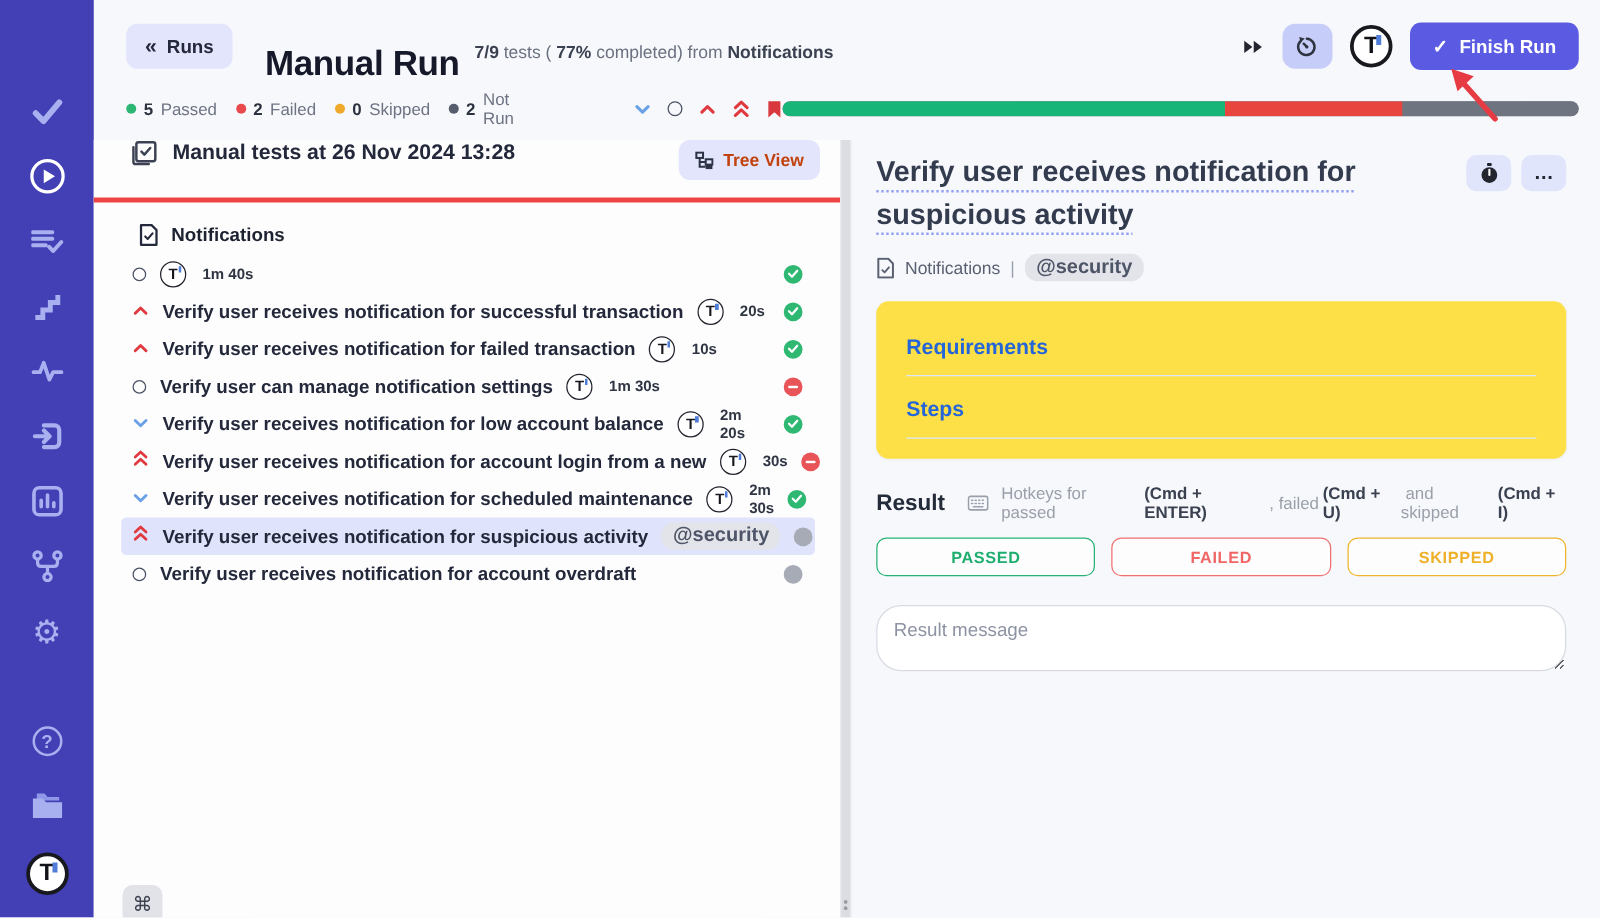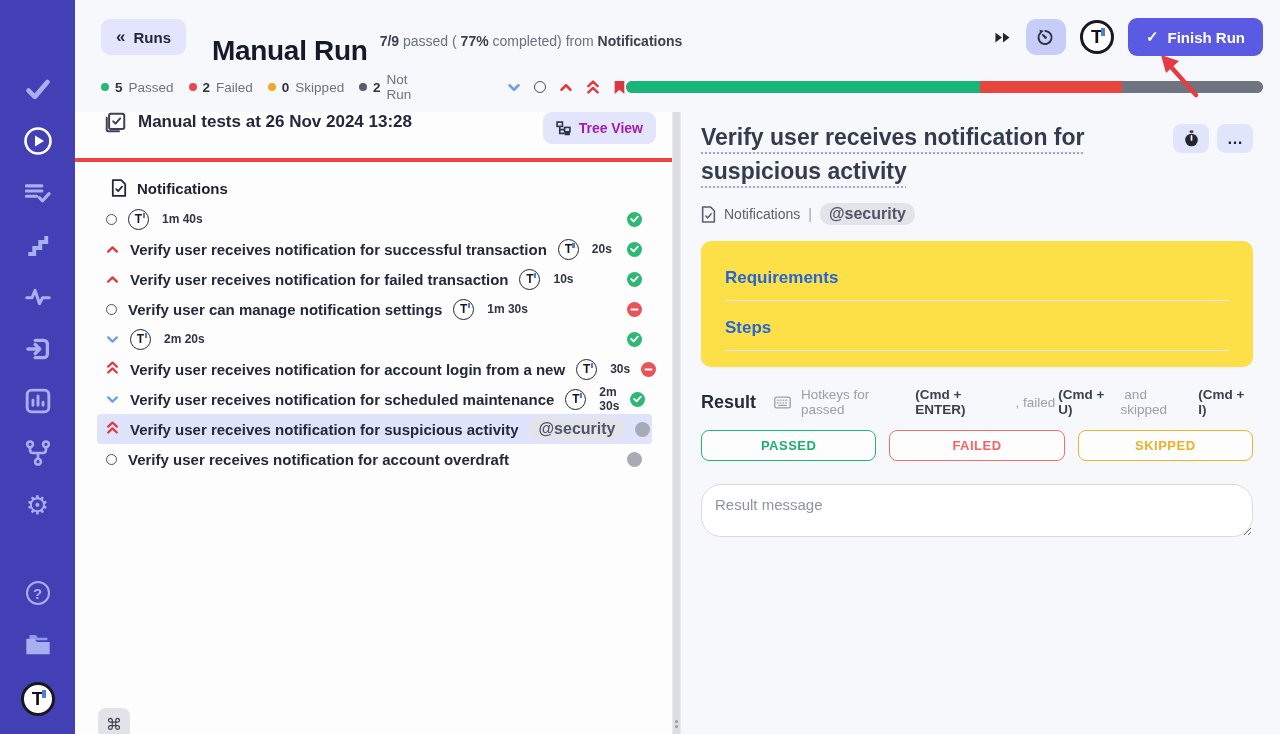--- a/index.html
+++ b/index.html
@@ -54,21 +54,21 @@
   
   .content { display:flex; flex:1; margin-top:16px; min-height:0; }
   .left-panel { width:597px; background:#fdfdfe; display:flex; flex-direction:column; position:relative; }
   .splitter { width:9px; background:#dcdde2; border-left:1px solid #e9e9ee; border-right:1px solid #e9e9ee; cursor:col-resize; position:relative; }
   .splitter::after { content:""; position:absolute; bottom:6px; left:2px; width:3px; height:3px; background:#9a9aa2; box-shadow:0 -5px 0 #9a9aa2; border-radius:50%; }
   .right-panel { flex:1; padding:8px 32px 0 20px; overflow:hidden; }
 
   
   .run-header { display:flex; height:50px; padding:0 16px 0 30px; border-bottom:4px solid #ef4444; }
   .run-title { font-size:17px; font-weight:700; color:#23283a; margin-left:12px; }
-  .treeview-btn { margin-left:auto; display:flex; align-items:center; gap:8px; background:#e2e5fc; border:none; border-radius:9px; height:32px; padding:0 13px; font-family:inherit; font-size:14px; font-weight:700; color:#a21caf; cursor:pointer; }
+  .treeview-btn { margin-left:auto; display:flex; align-items:center; gap:8px; background:#e2e5fc; border:none; border-radius:9px; height:32px; padding:0 13px; font-family:inherit; font-size:14px; font-weight:700; color:#c2410c; cursor:pointer; }
   .tests { padding:10px 20px 0 22px; flex:1; overflow:hidden; }
   .folder-row { display:flex; align-items:center; gap:10px; height:32px; padding-left:14px; font-size:15px; font-weight:700; color:#1d2230; cursor:pointer; }
   .test-row { display:flex; align-items:center; gap:11px; height:30px; padding:0 10px 0 9px; border-radius:4px; cursor:pointer; }
   .test-row.selected { background:#dfe3fb; }
   .row-title { font-size:15px; font-weight:600; color:#23283a; white-space:nowrap; }
   .dur { font-size:12px; font-weight:700; color:#2f3542; margin-left:2px; }
   .tag-pill { background:#e3e4e9; border-radius:10px; padding:2px 9px; font-size:16px; font-weight:700; color:#4e5568; }
   .row-status { margin-left:auto; width:15px; height:15px; border-radius:50%; display:flex; align-items:center; justify-content:center; flex-shrink:0; }
   .st-passed { background:#2eb872; }
   .st-failed { background:#e85458; }
@@ -172,21 +172,21 @@
   </aside>
 
   <div class="main">
 
     <header class="topbar">
       <button class="runs-btn">
         <span class="runs-chev">«</span>
         <span>Runs</span>
       </button>
       <h1 class="page-title">Manual Run</h1>
-      <div class="subtitle"><b>7/9</b><span> passed ( </span><b>77%</b><span> completed) from </span><b>Notifications</b></div>
+      <div class="subtitle"><b>7/9</b><span> tests ( </span><b>77%</b><span> completed) from </span><b>Notifications</b></div>
       <div class="topbar-right">
         <span class="ff-icon">
           <svg width="18" height="13" viewBox="0 0 16 12">
               <polygon points="1,1.5 7,6 1,10.5" fill="#23262f"></polygon>
               <polygon points="8,1.5 14,6 8,10.5" fill="#23262f"></polygon>
             </svg>
         </span>
         <button class="timer-btn">
           <svg width="19" height="19" viewBox="0 0 18 18">
               <path d="M4.2 4.6 A6.2 6.2 0 1 0 9 2.8" stroke="#2e3340" stroke-width="1.9" fill="none" stroke-linecap="round"></path>
@@ -336,20 +336,21 @@
                 <svg width="9" height="3" viewBox="0 0 9 3">
                   <rect x="0.5" y="0.5" width="8" height="2" rx="1" fill="#fff"></rect>
                 </svg>
               </span>
           </div>
 
           <div class="test-row">
             <span><svg width="13" height="9" viewBox="0 0 12 8">
                   <path d="M2 2 L6 6 L10 2" stroke="#6aa1e6" stroke-width="2.1" fill="none" stroke-linecap="round" stroke-linejoin="round"></path>
                 </svg></span>
+            <span class="row-title">Verify user receives notification for low account balance</span>
             <span class="t-badge">T</span>
             <span class="dur">2m 20s</span>
             <span class="row-status st-passed">
                 <svg width="9" height="8" viewBox="0 0 9 8">
                   <path d="M1.2 4 L3.6 6.4 L7.8 1.6" stroke="#fff" stroke-width="1.8" fill="none" stroke-linecap="round" stroke-linejoin="round"></path>
                 </svg>
               </span>
           </div>
 
           <div class="test-row">

